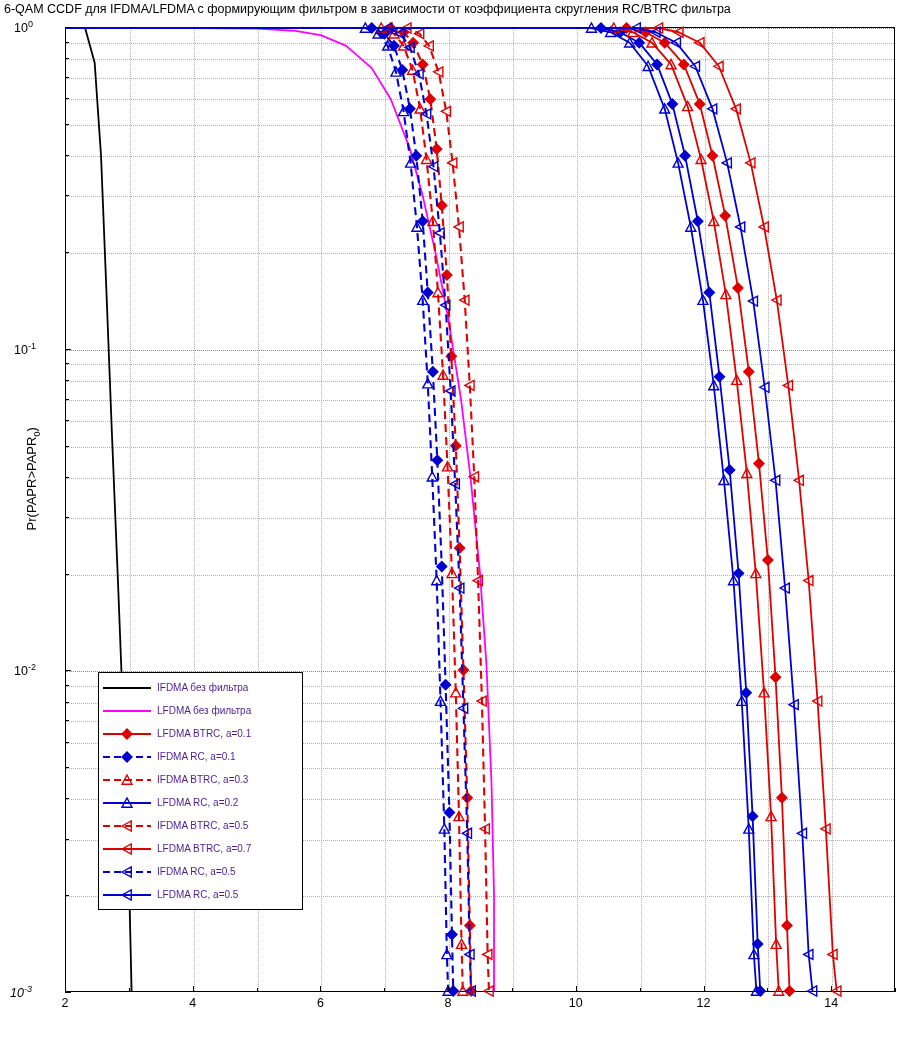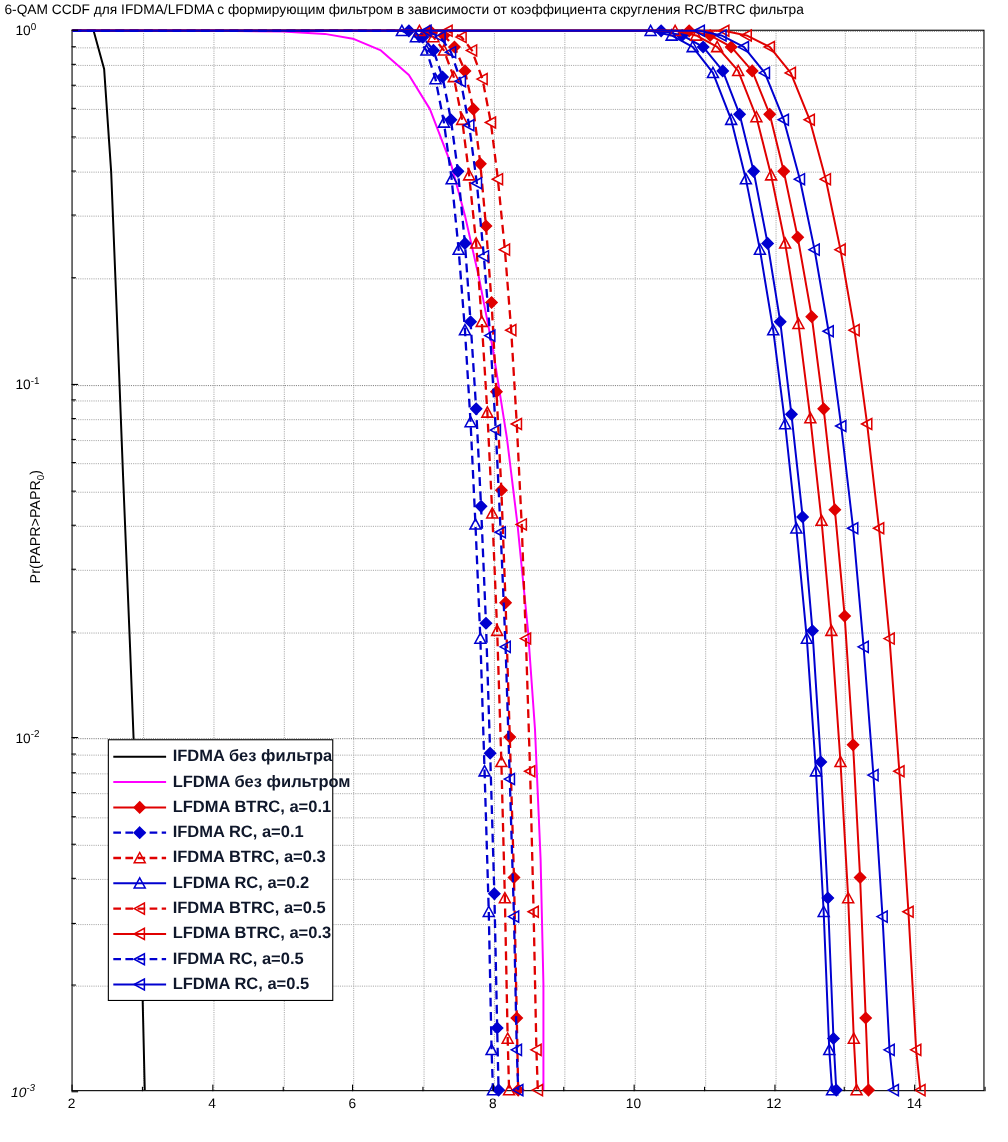--- a/index.html
+++ b/index.html
@@ -44,21 +44,21 @@
 
   
   #legend{
     position:absolute;left:98px;top:672px;width:205px;
     border:1.1px solid #000;background:#fff;
     padding:3px 2px 3px 2px;box-sizing:border-box;
   }
   .leg-row{display:flex;align-items:center;height:23px;}
   .leg-sample{width:52px;height:18px;position:relative;flex:0 0 52px;}
   .leg-sample svg{position:absolute;left:0;top:0;}
-  .leg-label{font-size:15px;color:#0f172a;white-space:nowrap;padding-left:4px;font-weight:bold;}
+  .leg-label{font-size:10px;color:#4c1d95;white-space:nowrap;padding-left:4px;}
 </style>
 </head>
 <body>
 
 <div id="root">
 
   <div id="title">6-QAM CCDF для IFDMA/LFDMA с формирующим фильтром в зависимости от коэффициента скругления RC/BTRC фильтра</div>
 
   <div id="plot">
     <div id="grid">
@@ -396,21 +396,21 @@
           </svg>
         </div>
         <div class="leg-label">IFDMA без фильтра</div>
       </div>
       <div class="leg-row">
         <div class="leg-sample">
           <svg width="52" height="18">
             <line x1="2" y1="9" x2="50" y2="9" stroke="#ff00ff" stroke-width="1.8"></line>
           </svg>
         </div>
-        <div class="leg-label">LFDMA без фильтром</div>
+        <div class="leg-label">LFDMA без фильтра</div>
       </div>
       <div class="leg-row">
         <div class="leg-sample">
           <svg width="52" height="18">
             <line x1="2" y1="9" x2="50" y2="9" stroke="#e00000" stroke-width="1.8"></line>
             <path d="M 26 4 L 31 9 L 26 14 L 21 9 Z" stroke="#e00000" stroke-width="1.4" fill="#e00000"></path>
           </svg>
         </div>
         <div class="leg-label">LFDMA BTRC, a=0.1</div>
       </div>
@@ -450,21 +450,21 @@
         </div>
         <div class="leg-label">IFDMA BTRC, a=0.5</div>
       </div>
       <div class="leg-row">
         <div class="leg-sample">
           <svg width="52" height="18">
             <line x1="2" y1="9" x2="50" y2="9" stroke="#e00000" stroke-width="1.8"></line>
             <path d="M 21 9 L 30.25 4 L 30.25 14 Z" stroke="#e00000" stroke-width="1.4" fill="none"></path>
           </svg>
         </div>
-        <div class="leg-label">LFDMA BTRC, a=0.3</div>
+        <div class="leg-label">LFDMA BTRC, a=0.7</div>
       </div>
       <div class="leg-row">
         <div class="leg-sample">
           <svg width="52" height="18">
             <line x1="2" y1="9" x2="50" y2="9" stroke="#0000d0" stroke-width="2.1" stroke-dasharray="7,4"></line>
             <path d="M 21 9 L 30.25 4 L 30.25 14 Z" stroke="#0000d0" stroke-width="1.4" fill="none"></path>
           </svg>
         </div>
         <div class="leg-label">IFDMA RC, a=0.5</div>
       </div>

